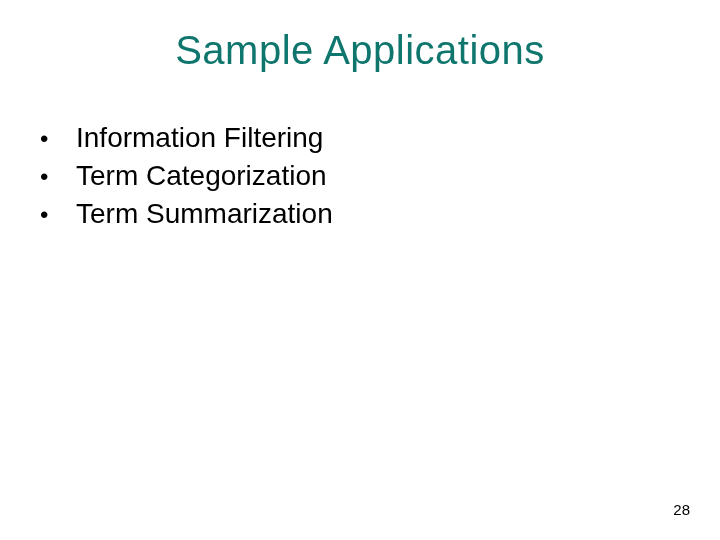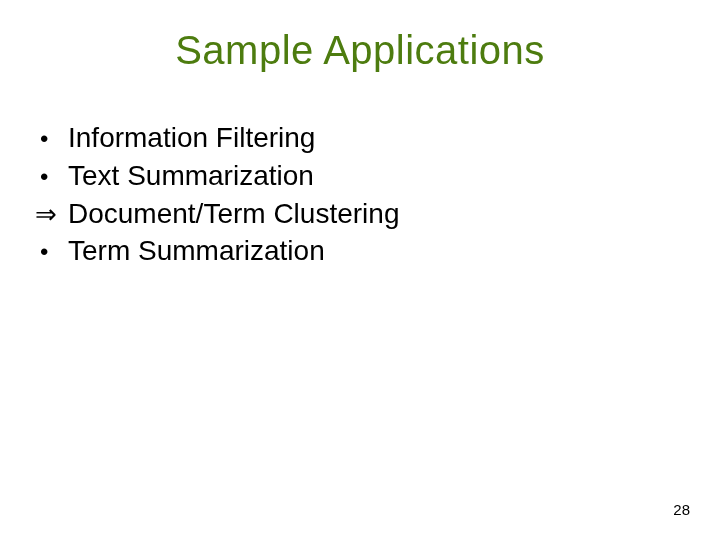--- a/index.html
+++ b/index.html
@@ -9,21 +9,21 @@
       background: #ffffff;
       position: relative;
     }
     .slide {
       width: 720px;
       height: 540px;
       position: relative;
       padding: 0;
     }
     .title {
-      color: #4d7c0f;
+      color: #0f766e;
       font-size: 40px;
       font-weight: 400;
       text-align: center;
       padding-top: 28px;
       letter-spacing: 0.5px;
     }
     .content {
       margin-top: 46px;
       margin-left: 40px;
     }
@@ -43,21 +43,21 @@
     .bullet.dot::before {
       content: "•";
       font-size: 24px;
     }
     .bullet.arrow::before {
       content: "⇒";
       font-size: 26px;
       position: relative;
       left: -5px;
     }
-    .item-text { display: inline; }
+    .item-text { display: inline; margin-left: 8px; }
     .page-number {
       position: absolute;
       right: 30px;
       bottom: 22px;
       font-size: 15px;
       color: #000000;
     }
   </style>
 </head>
 <body>
@@ -65,25 +65,21 @@
 <div class="slide">
   <h1 class="title">Sample Applications</h1>
 
   <div class="content">
     <div class="item">
       <span class="bullet dot"></span>
       <span class="item-text">Information Filtering</span>
     </div>
     <div class="item">
       <span class="bullet dot"></span>
-      <span class="item-text">Text Summarization</span>
-    </div>
-    <div class="item">
-      <span class="bullet arrow"></span>
-      <span class="item-text">Document/Term Clustering</span>
+      <span class="item-text">Term Categorization</span>
     </div>
     <div class="item">
       <span class="bullet dot"></span>
       <span class="item-text">Term Summarization</span>
     </div>
   </div>
 
   <div class="page-number">28</div>
 </div>
 

